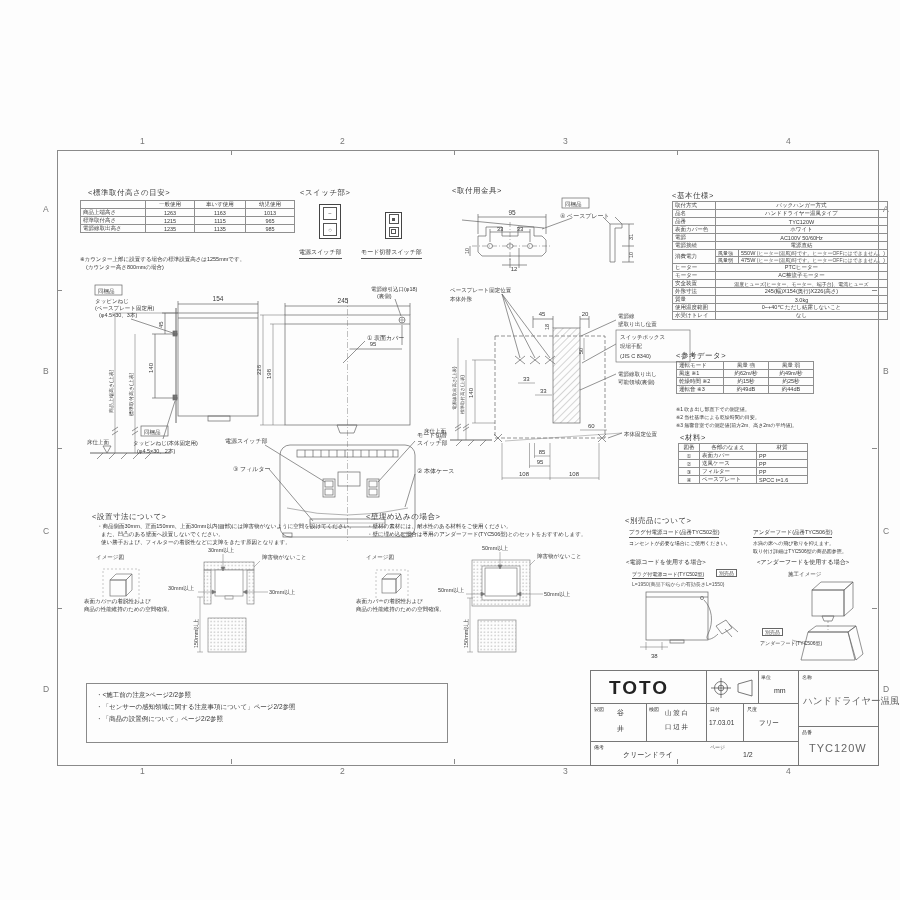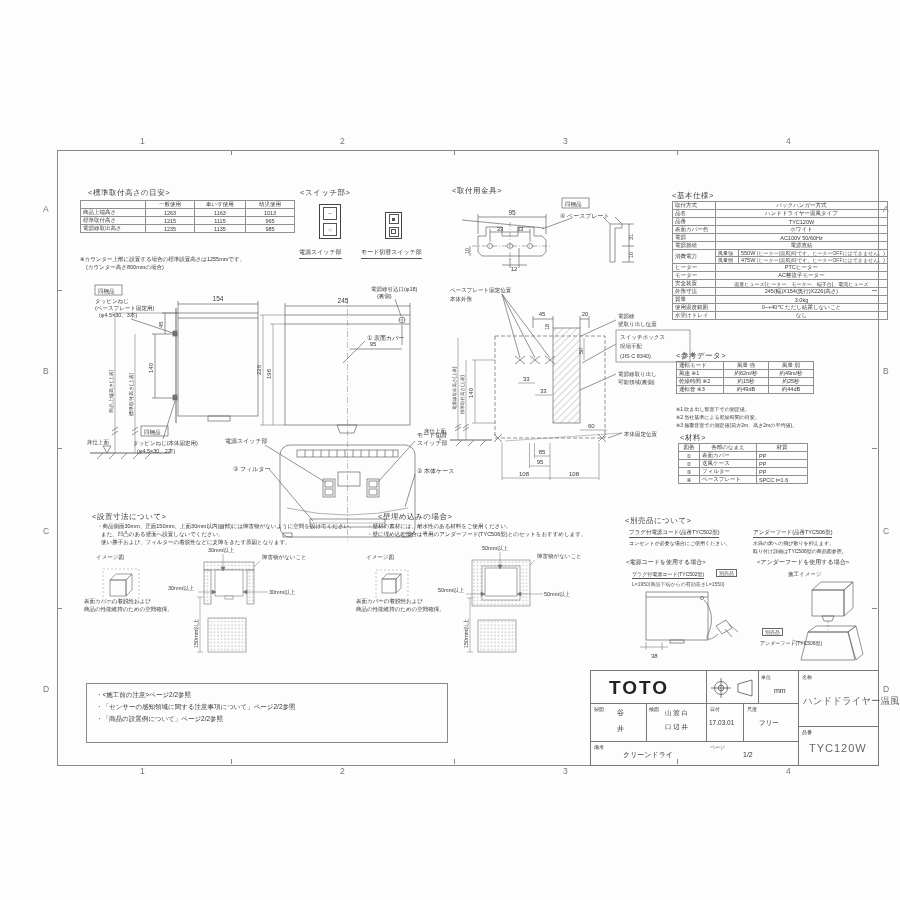--- a/index.html
+++ b/index.html
@@ -520,21 +520,21 @@
     </g>
     <text x="40" y="12" font-size="5.5" class="dimlab">30mm以上</text>
     <text x="0" y="50" font-size="5.5">30mm以上</text>
     <text x="101" y="54" font-size="5.5">30mm以上</text>
     <text x="94" y="19" font-size="5.5">障害物がないこと</text>
     <text transform="rotate(-90 30 108)" x="30" y="108" font-size="5.5">150mm以上</text>
   </svg>
   <span class="a t55" style="left:84px;top:598px">表面カバーの着脱性および</span>
   <span class="a t55" style="left:84px;top:606px">商品の性能維持のための空間確保。</span>
 
-  <span class="a tt" style="left:378px;top:512px">&lt;壁埋め込みの場合&gt;</span>
+  <span class="a tt" style="left:366px;top:512px">&lt;壁埋め込みの場合&gt;</span>
   <span class="a t55" style="left:367px;top:523px">・壁材の素材には、耐水性のある材料をご使用ください。</span>
   <span class="a t55" style="left:367px;top:531px">・壁に埋め込む場合は専用のアンダーフード(TYC506型)とのセットをおすすめします。</span>
   <span class="a t55" style="left:366px;top:554px">イメージ図</span>
   <svg class="a" style="left:368px;top:562px" width="55" height="48" viewBox="0 0 55 48">
     <g stroke="#777" fill="none" stroke-width="0.7">
       <rect x="8" y="8" width="32" height="30" stroke-dasharray="2 2" stroke-width="0.4"></rect>
       <rect x="14" y="17" width="14" height="14"></rect>
       <path d="M14,17 l5,-5 h14 l-5,5 z"></path>
       <path d="M28,17 l5,-5 v14 l-5,5 z"></path>
     </g>

